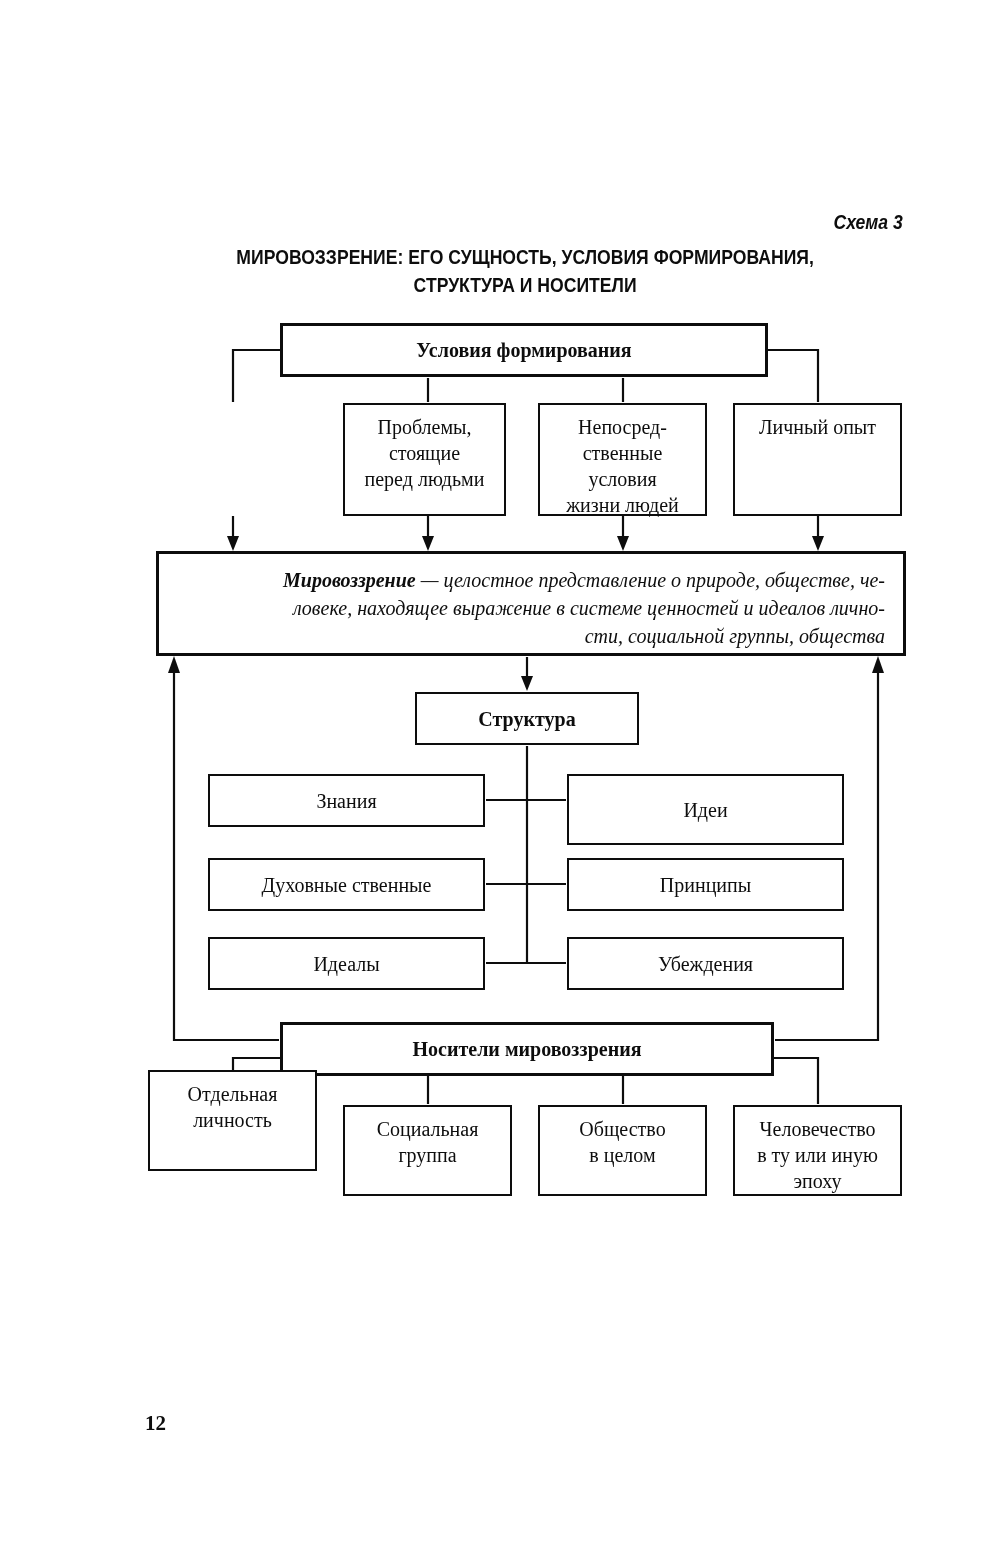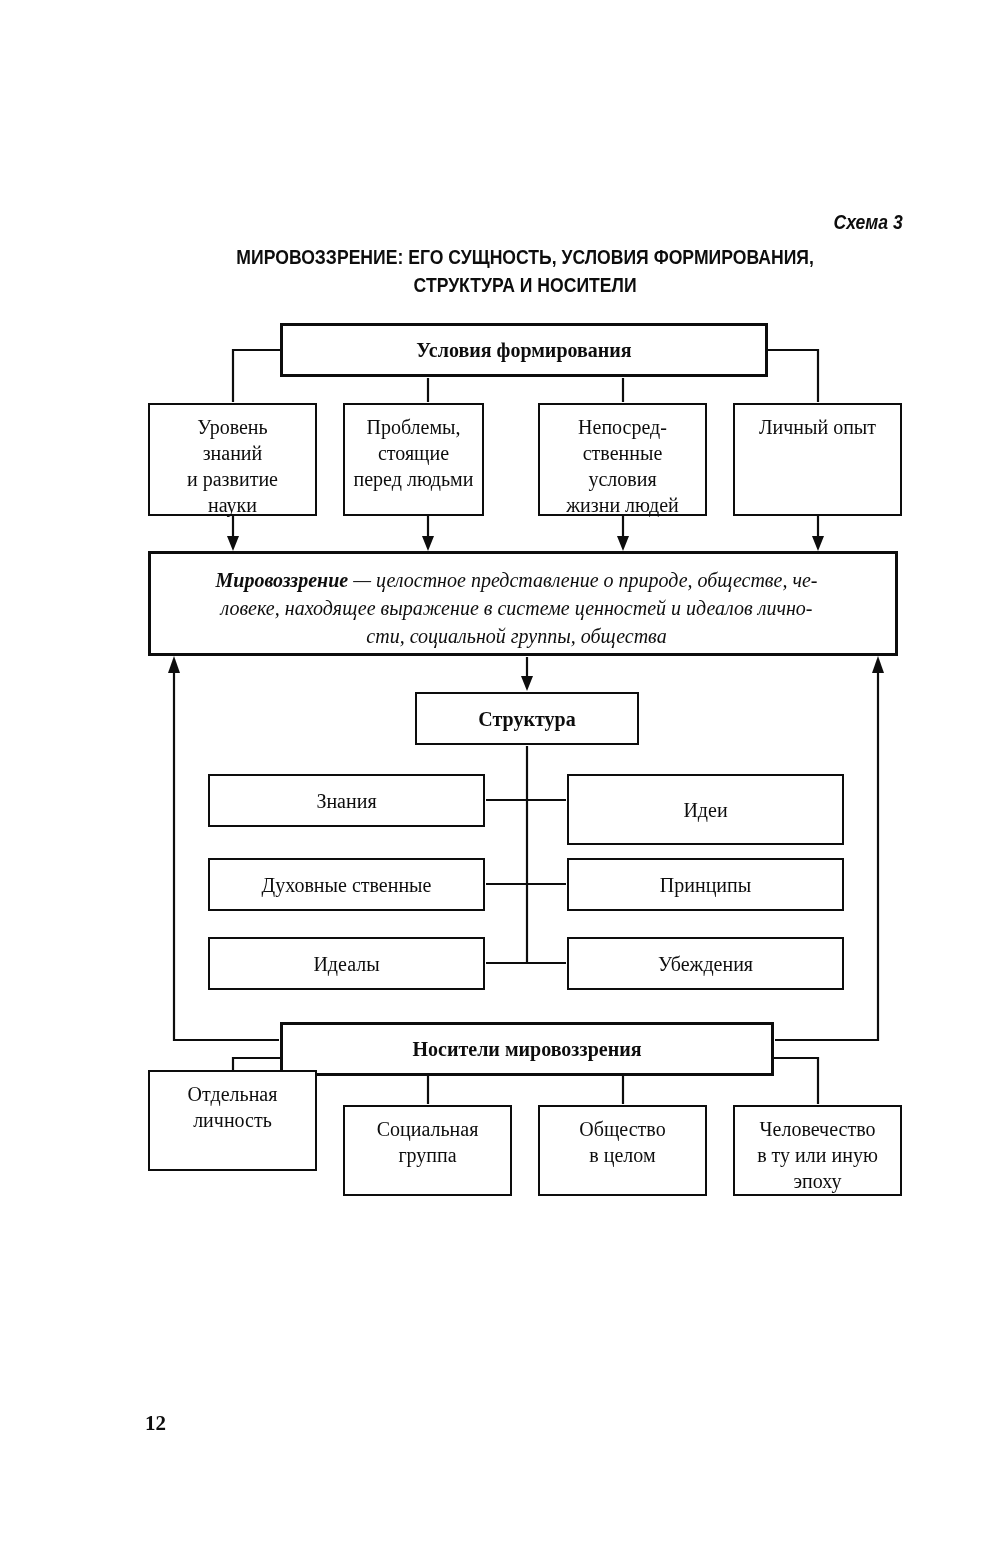--- a/index.html
+++ b/index.html
@@ -7,22 +7,22 @@
         font-family:"Liberation Serif",serif;color:var(--ink,#0d0d0d);overflow:hidden;margin:0 auto;}
   .wires{position:absolute;left:0;top:0;pointer-events:none;}
   .wires path{stroke:var(--ink,#0d0d0d);stroke-width:2.2;fill:none;}
   .wires polygon{fill:var(--ink,#0d0d0d);stroke:none;}
   .box{position:absolute;box-sizing:border-box;background:var(--paper,#ffffff);
        border:2px solid var(--ink,#0d0d0d);display:flex;align-items:center;justify-content:center;
        text-align:center;font-size:20px;line-height:26px;}
   .box.major{border-width:3px;font-weight:bold;}
   .box.top{align-items:flex-start;padding-top:9px;}
   .pre{white-space:pre-line;}
-  .box.def{display:block;text-align:center;padding:12px 18px 0 5px;font-style:italic;
-           font-weight:normal;font-size:20px;line-height:28px;}
+  .box.def{display:block;text-align:right;padding:12px 18px 0 5px;font-style:italic;
+           font-weight:normal;font-size:20px;line-height:28px;margin-left:8px;}
   .def-line{display:block;}
   .term{font-weight:bold;}
   .title{position:absolute;left:148px;width:755px;top:163px;text-align:center;
          font-family:"Liberation Sans",sans-serif;font-weight:bold;font-size:27px;white-space:nowrap;}
   .t-prefix{font-style:italic;}
   .squeeze{display:inline-block;transform:scaleX(0.88);transform-origin:center top;}
   .schema{position:absolute;right:97px;top:211px;font-family:"Liberation Sans",sans-serif;
           font-weight:bold;font-style:italic;font-size:20px;white-space:nowrap;}
   .schema .squeeze{transform-origin:right top;}
   .subtitle{position:absolute;left:148px;width:755px;top:243px;text-align:center;
@@ -77,25 +77,21 @@
 
   <div class="subtitle">
     <span class="squeeze">
       <span class="sub-line">МИРОВОЗЗРЕНИЕ: ЕГО СУЩНОСТЬ, УСЛОВИЯ ФОРМИРОВАНИЯ,</span>
       <span class="sub-line">СТРУКТУРА И НОСИТЕЛИ</span>
     </span>
   </div>
 
   <div class="box major" style="left:280px;top:323px;width:488px;height:54px">Условия формирования</div>
 
-  <div class="box pre top" style="left:148px;top:403px;width:169px;height:113px">Уровень
-знаний
-и развитие
-науки</div>
-  <div class="box pre top" style="left:343px;top:403px;width:141px;height:113px">Проблемы,
+  <div class="box pre top" style="left:343px;top:403px;width:163px;height:113px">Проблемы,
 стоящие
 перед людьми</div>
   <div class="box pre top" style="left:538px;top:403px;width:169px;height:113px">Непосред-
 ственные
 условия
 жизни людей</div>
   <div class="box pre top" style="left:733px;top:403px;width:169px;height:113px">Личный опыт</div>
 
   <div class="box major def" style="left:148px;top:551px;width:750px;height:105px">
     <div class="def-line"><span class="term">Мировоззрение</span><span> — целостное представление о природе, обществе, че-</span></div>

